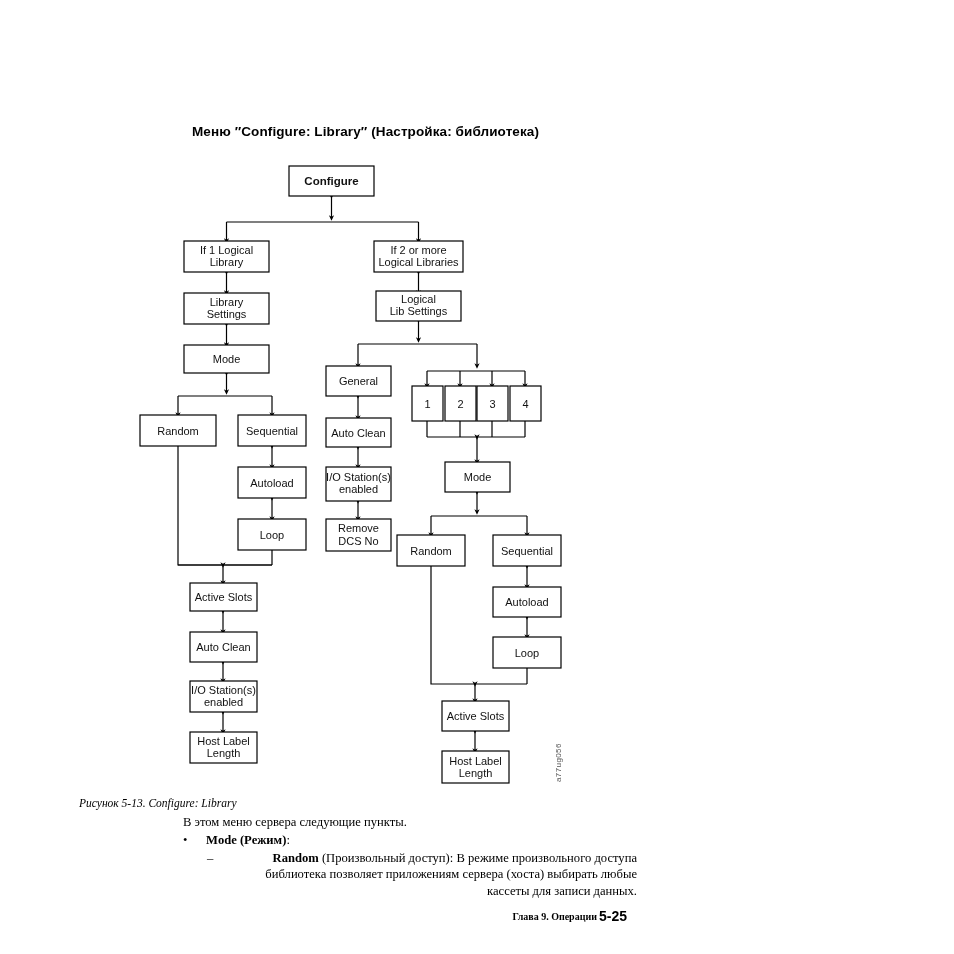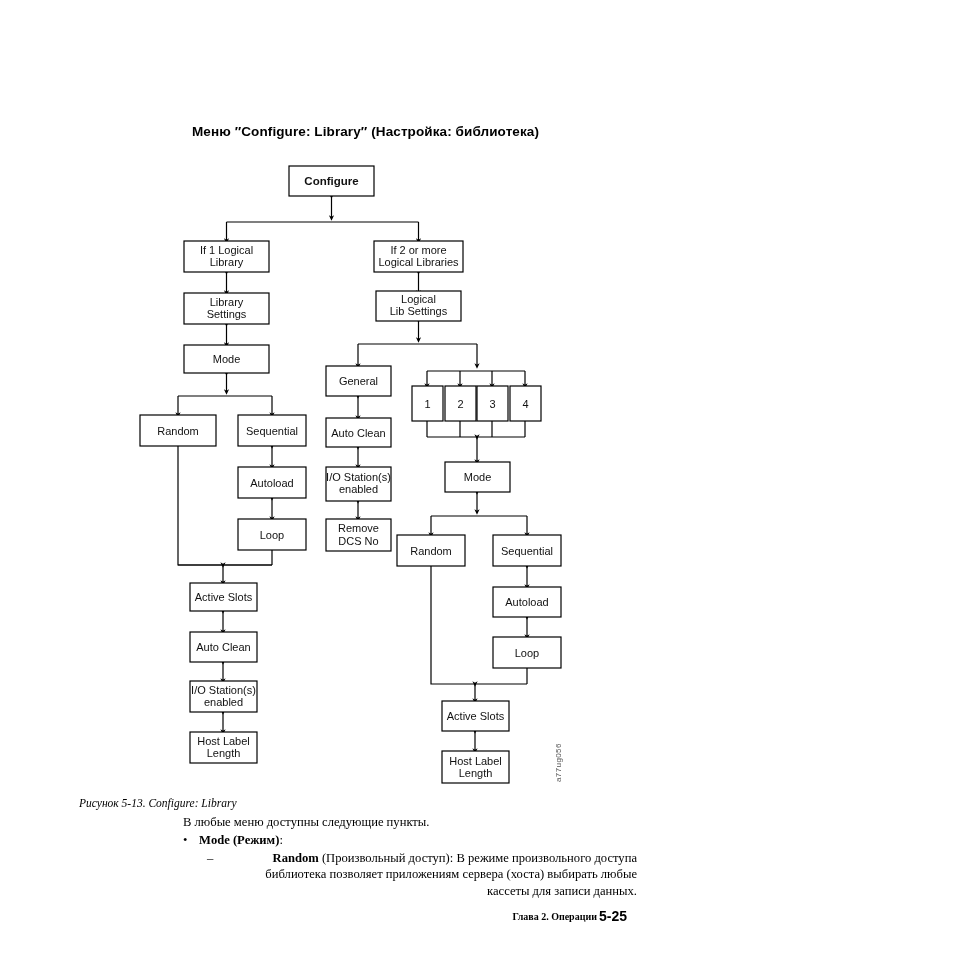--- a/index.html
+++ b/index.html
@@ -83,21 +83,21 @@
   .bullet-l2 .marker {
     position: absolute;
     left: 0;
     top: 0;
   }
   .bullet-l2 .btext {
     display: block;
     margin-left: 20px;
     text-align: right;
   }
-  b.kw { font-weight: bold; }
+  b.kw { font-weight: bold; margin-left: 7px; }
   .footer {
     position: absolute;
     right: 327px;
     bottom: 30px;
     font-family: "Liberation Serif", serif;
     font-size: 10.5px;
     white-space: nowrap;
   }
   .footer .chapter {
     font-weight: bold;
@@ -368,29 +368,29 @@
       <rect class="node" x="442" y="751" width="67" height="32"></rect>
       <text class="boxlabel" x="475.5" y="765">Host Label</text>
       <text class="boxlabel" x="475.5" y="777">Length</text>
     </g>
 
     <text class="figid" transform="translate(561,782) rotate(-90)">a77ug056</text>
   </svg>
 
   <div class="fig-caption">Рисунок 5-13. Configure: Library</div>
 
-  <div class="body-para">В любые меню доступны следующие пункты.</div>
+  <div class="body-para">В этом меню сервера следующие пункты.</div>
 
   <div class="bullet-l1">
     <span class="marker">•</span>
     <span class="btext"><b class="kw">Mode (Режим)</b><span>:</span></span>
   </div>
 
   <div class="bullet-l2">
     <span class="marker">–</span>
     <span class="btext"><b class="kw">Random</b><span> (Произвольный доступ): В режиме произвольного доступа библиотека позволяет приложениям сервера (хоста) выбирать любые кассеты для записи данных.</span></span>
   </div>
 
   <div class="footer">
-    <span class="chapter">Глава 2. Операции</span><span class="pageno">5-25</span>
+    <span class="chapter">Глава 9. Операции</span><span class="pageno">5-25</span>
   </div>
 
 </div>
 
 </body></html>

